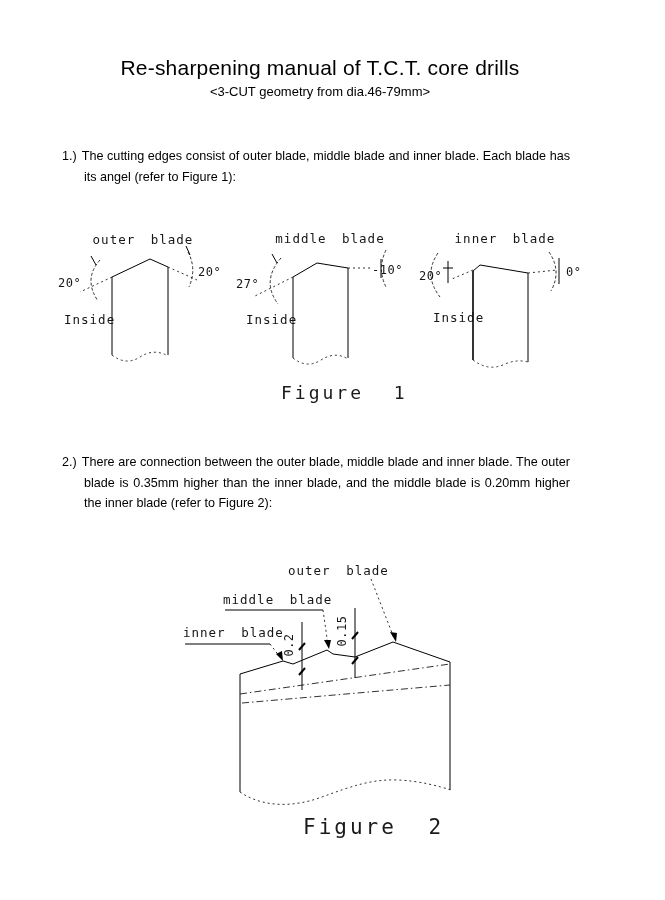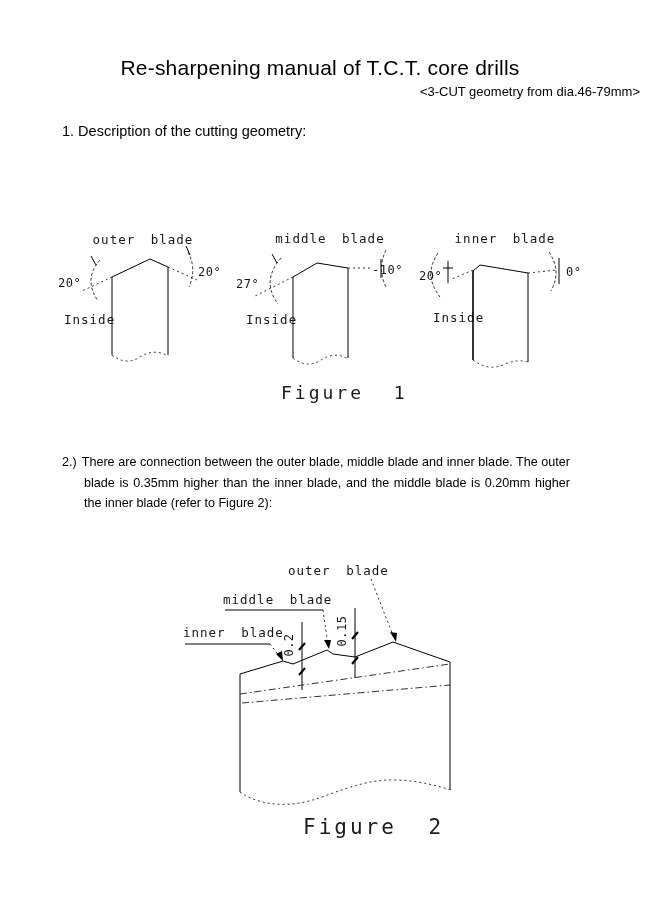--- a/index.html
+++ b/index.html
@@ -17,21 +17,21 @@
     position: absolute;
     top: 56px; left: 0; width: 640px;
     text-align: center;
     font-size: 21px;
     letter-spacing: 0.2px;
     color: #000;
   }
   .subtitle {
     position: absolute;
     top: 84px; left: 0; width: 640px;
-    text-align: right;
+    text-align: center;
     font-size: 13px;
   }
   .heading {
     position: absolute;
     top: 123px; left: 62px;
     font-size: 14.5px;
   }
   .para {
     position: absolute;
     left: 84px;
@@ -73,22 +73,24 @@
   .arrow { fill: #000; stroke: none; }
 </style>
 </head>
 <body>
 
 <div class="page">
 
   <div class="title">Re-sharpening manual of T.C.T. core drills</div>
   <div class="subtitle">&lt;3-CUT geometry from dia.46-79mm&gt;</div>
 
-  <div class="heading">1. Description of the cutting geometry:</div>
 
+  <div class="para para-1">
+    <span class="num">1.)</span><span>The cutting edges consist of outer blade, middle blade and inner blade. Each blade has its angel (refer to Figure 1):</span>
+  </div>
 
   <svg class="fig-svg fig1" width="665" height="180" viewBox="0 0 665 180">
 
     <g>
       <text class="cad" x="143" y="19" text-anchor="middle">outer blade</text>
       <path class="ln" d="M112,52 L150,34 L168,42"></path>
       <path class="ln" d="M112,52 V130"></path>
       <path class="ln" d="M168,42 V130"></path>
       <path class="dot" d="M112,130 Q126,141 140,132 Q154,123 168,131"></path>
       <path class="dot" d="M112,52 L80,67"></path>

